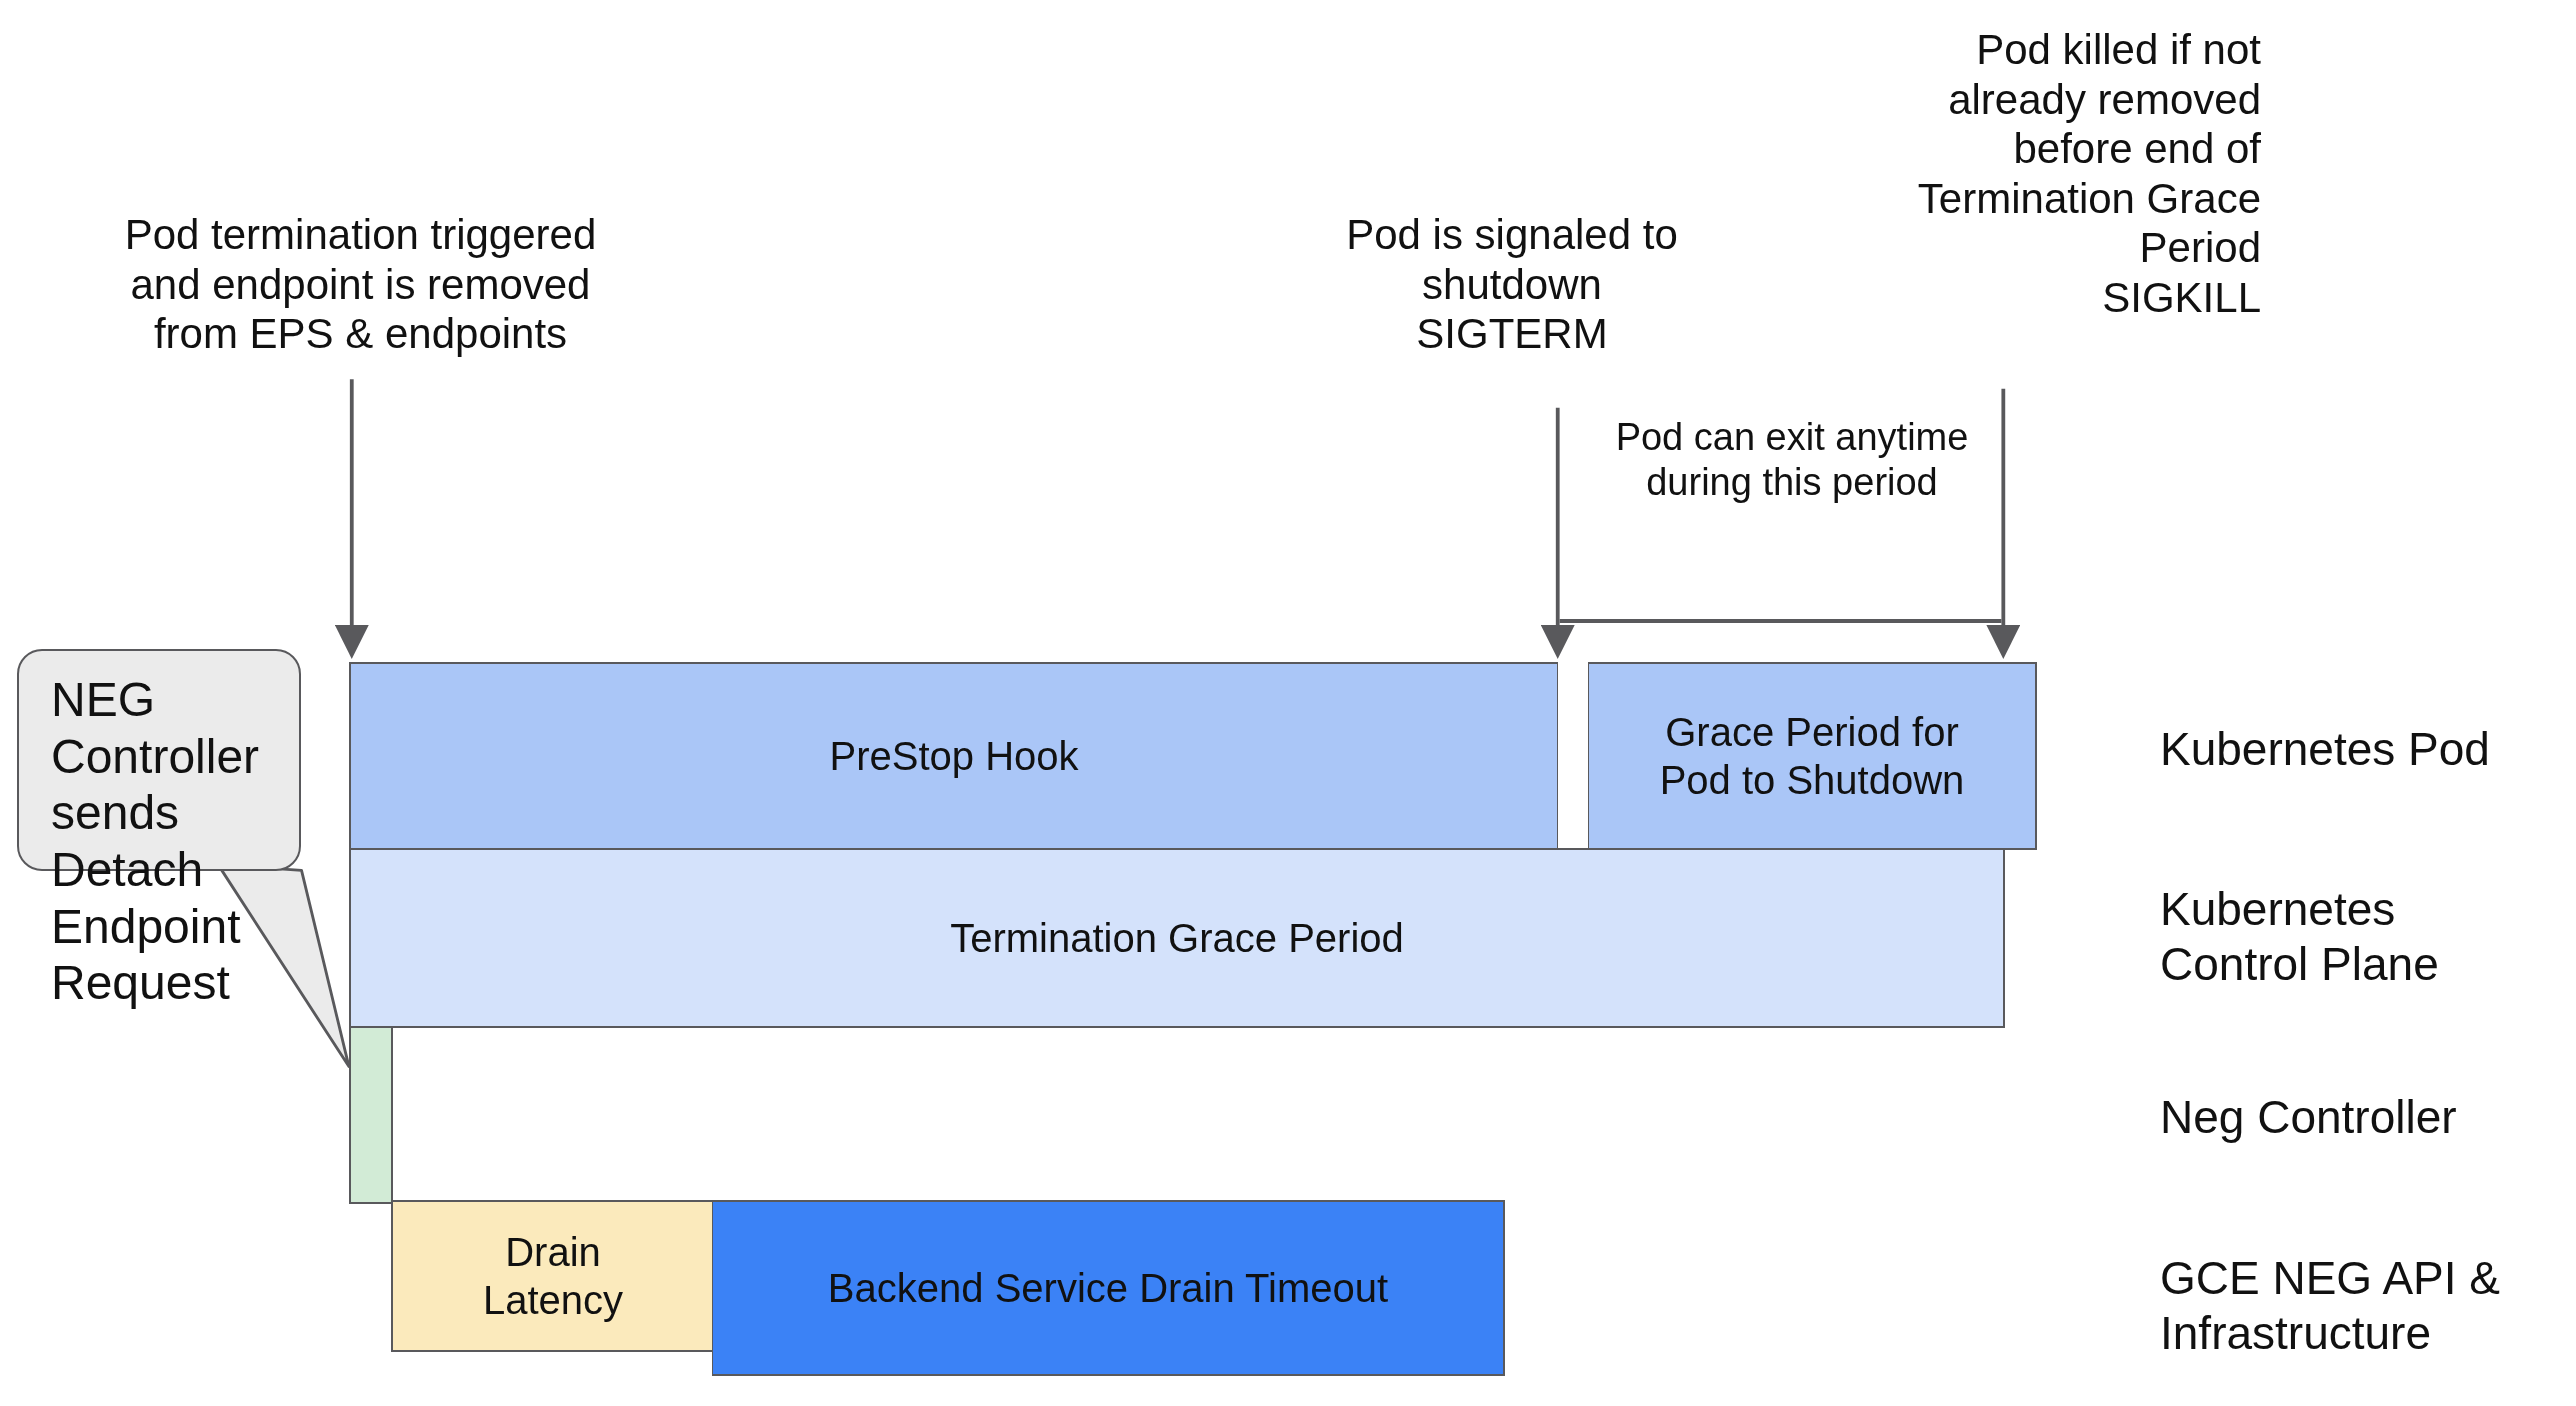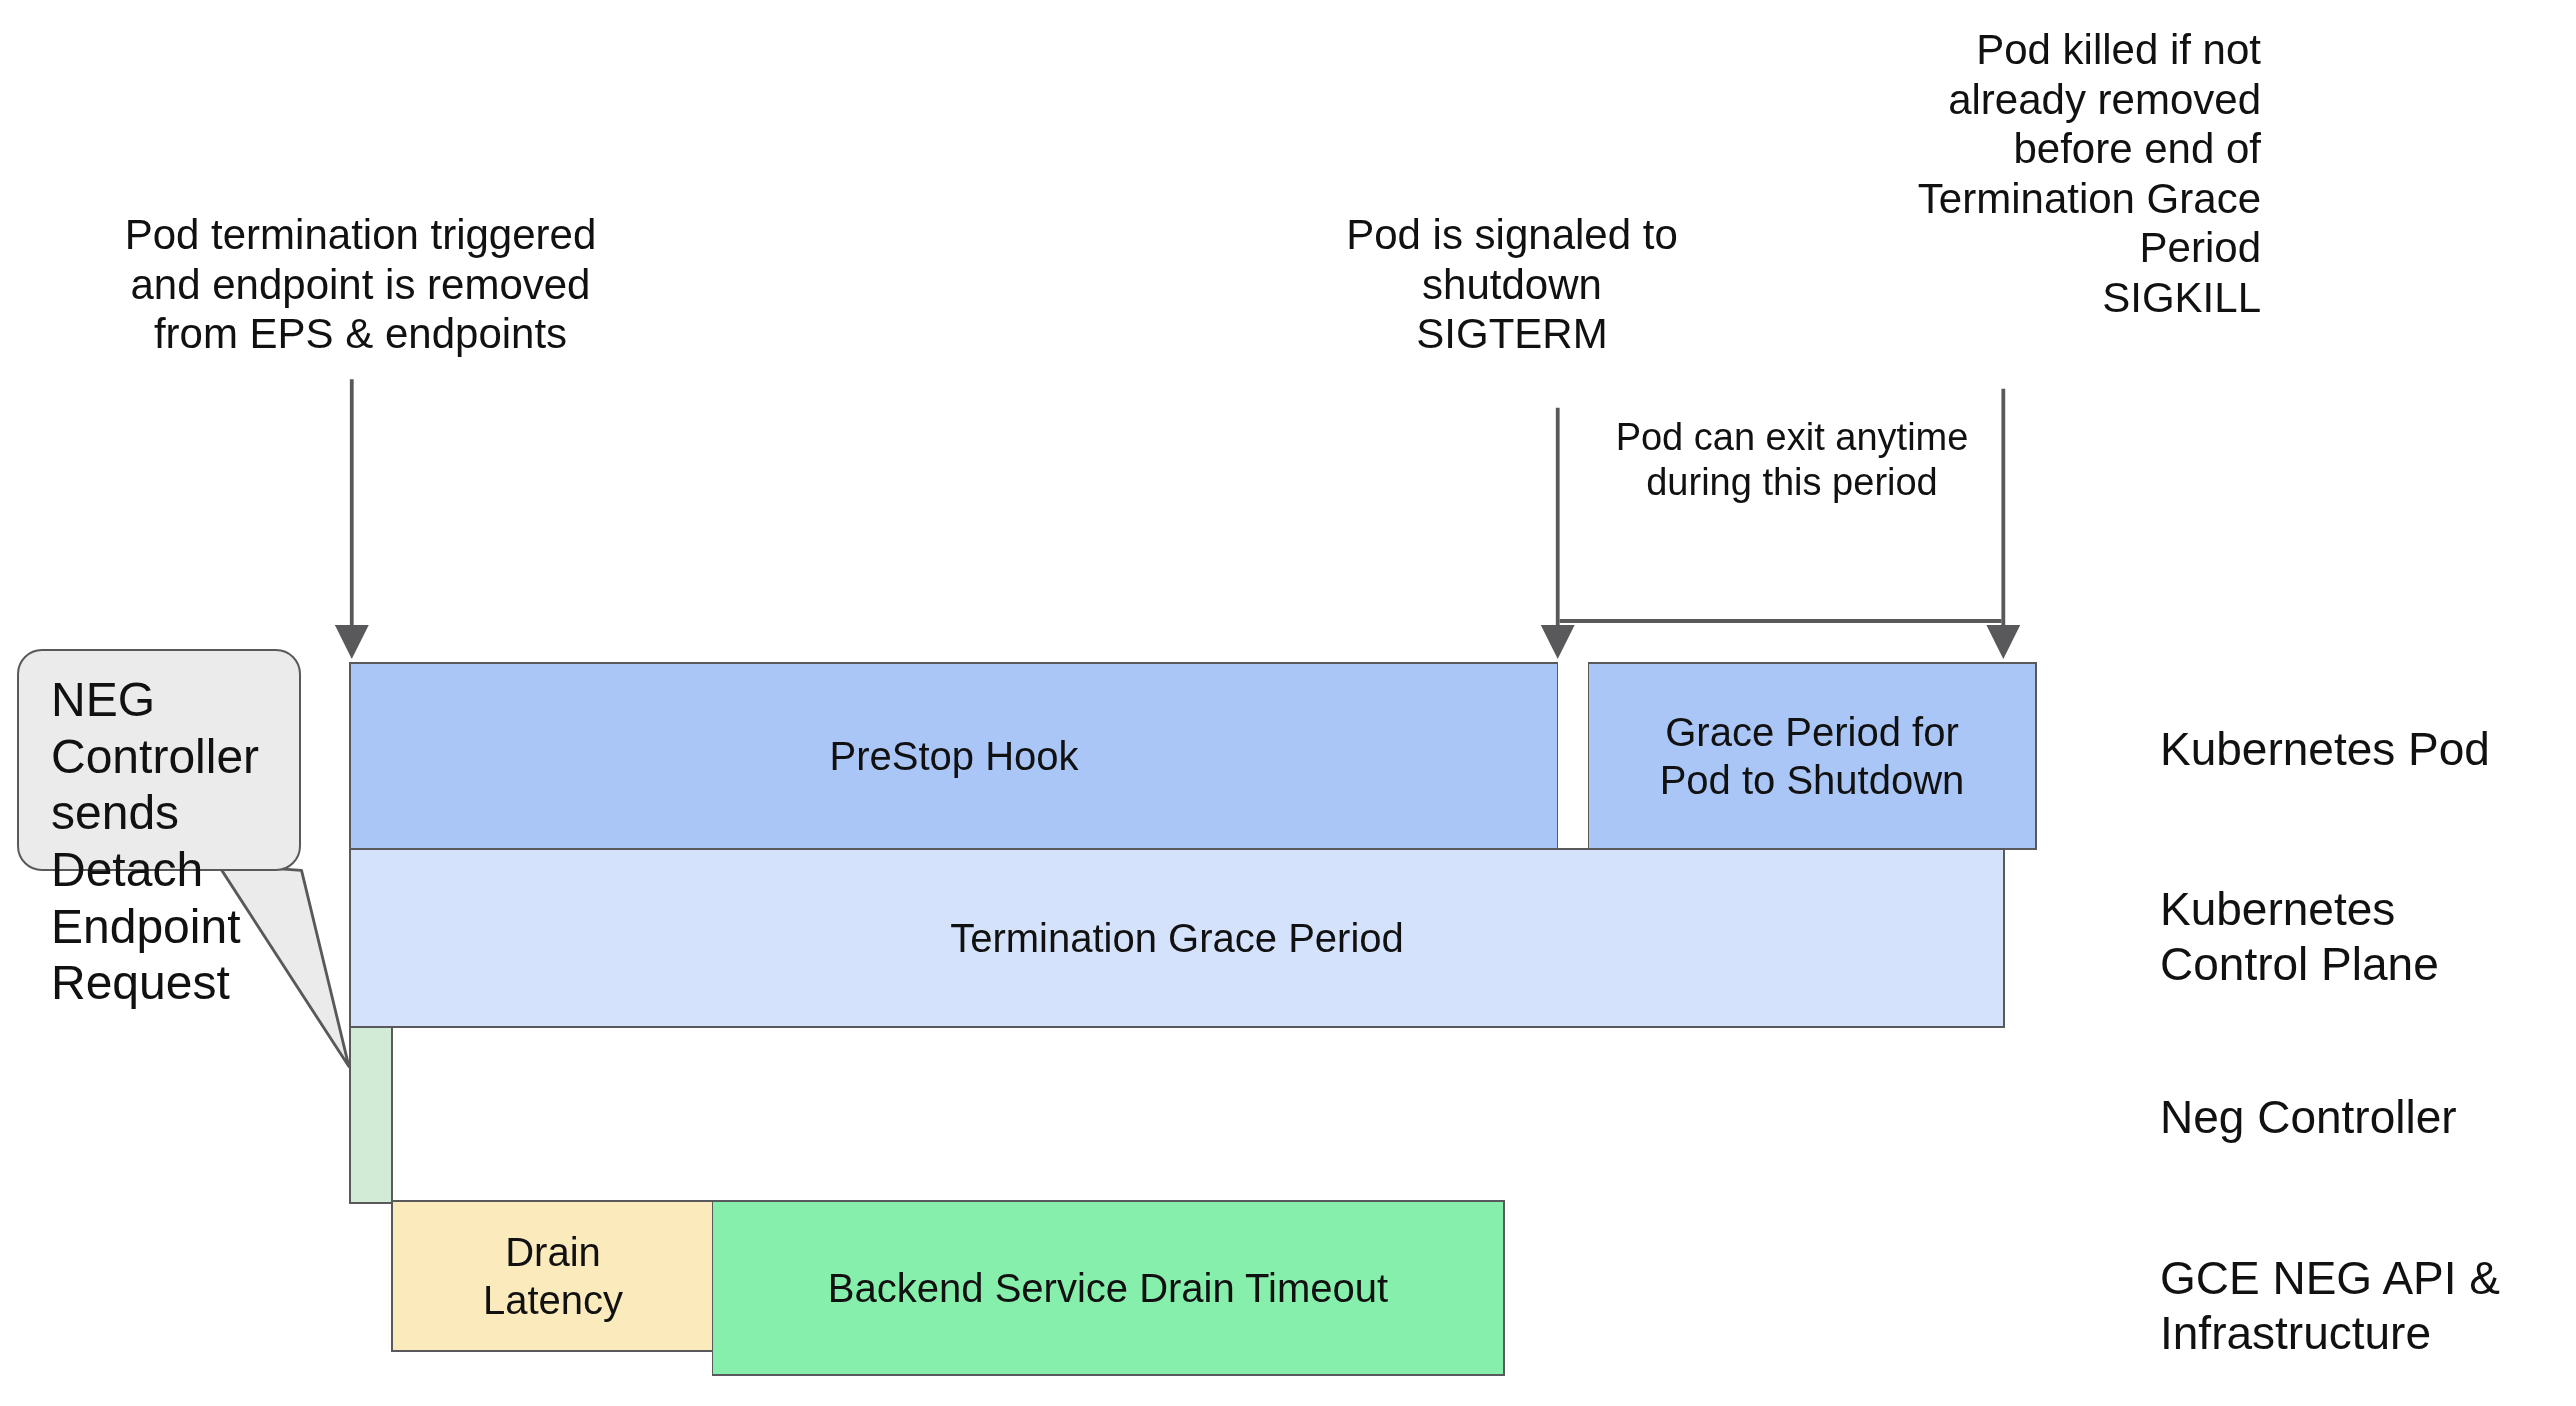--- a/index.html
+++ b/index.html
@@ -76,21 +76,21 @@
     left: 349px; top: 1026px; width: 44px; height: 178px;
     background: #d2ebd6;
   }
   #bar-drain-latency {
     left: 391px; top: 1200px; width: 323px; height: 152px;
     background: #fbeabc;
     border-right-width: 1.9px;
   }
   #bar-drain-timeout {
     left: 712px; top: 1200px; width: 793px; height: 176px;
-    background: #86efac;
+    background: #3b82f6;
     border-left-width: 1.9px;
   }
 
   
   .lane-label {
     position: absolute;
     font-size: 46px;
     line-height: 1.2;
     color: #111111;
     white-space: pre-line;

